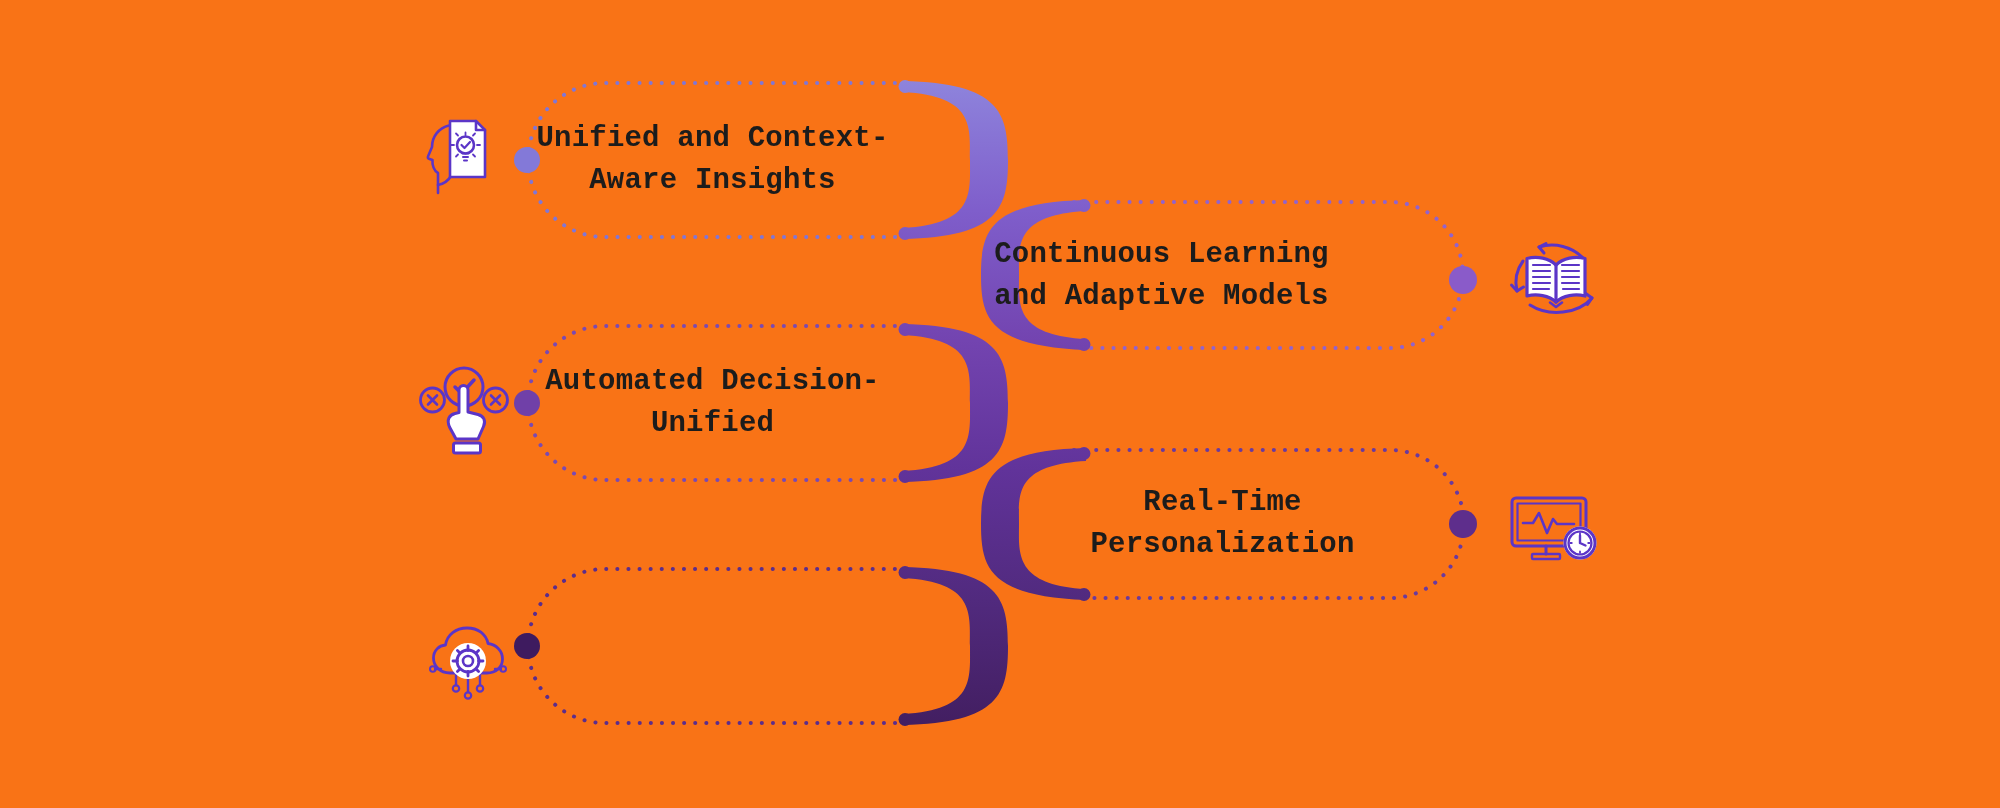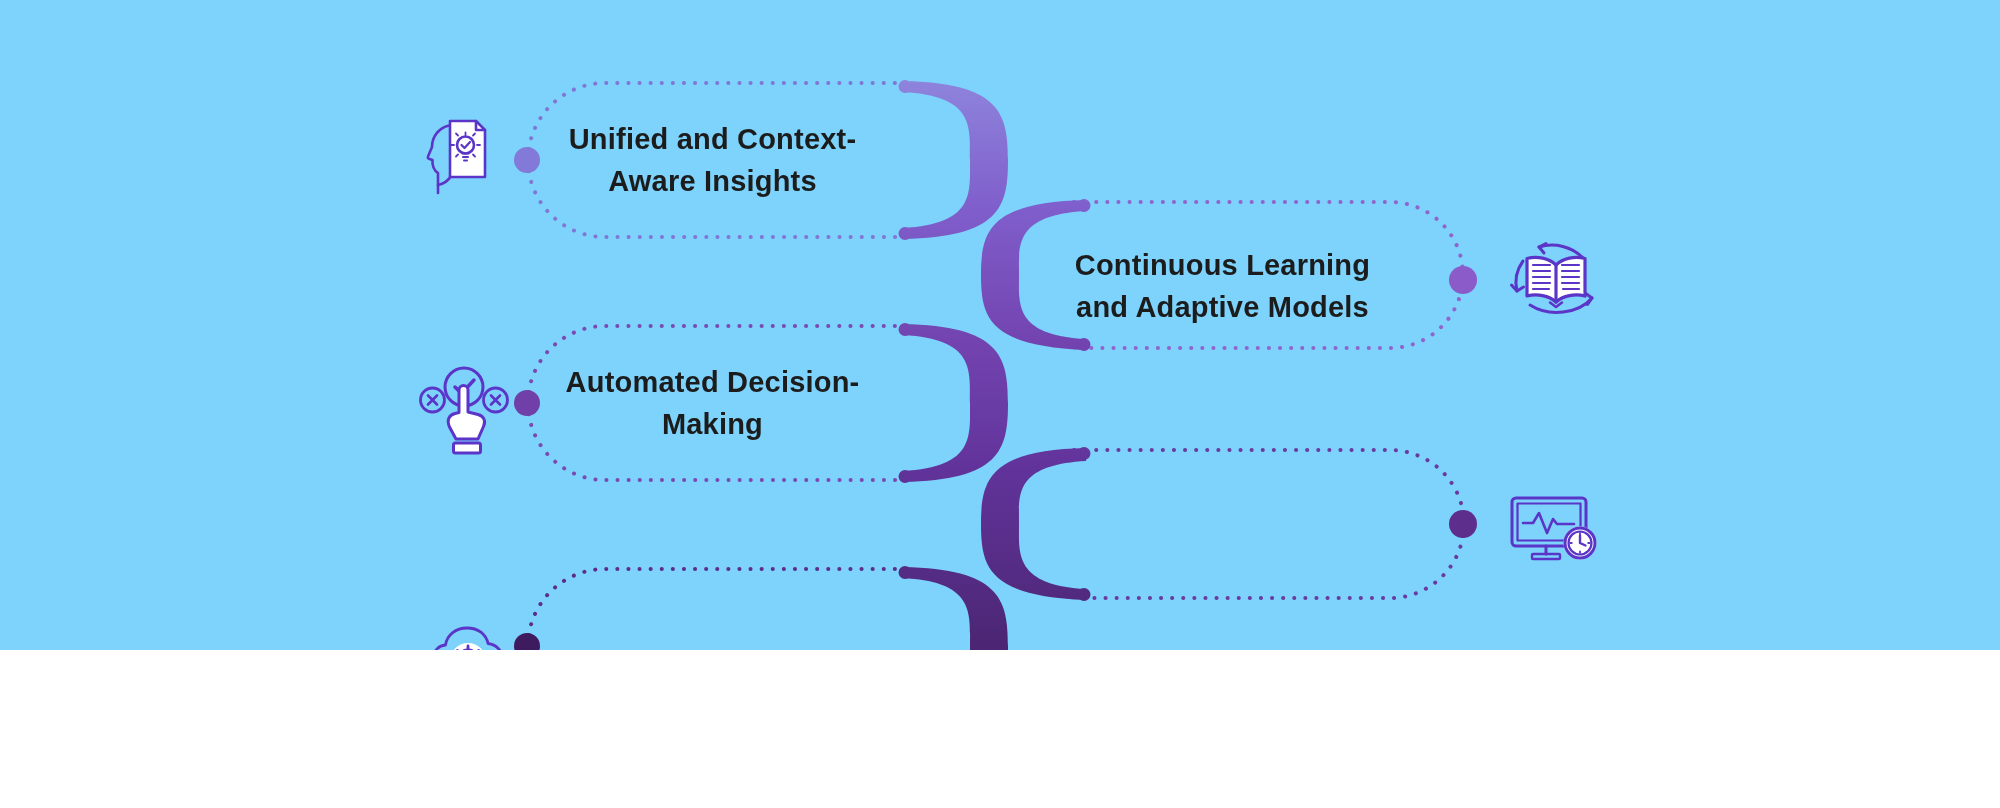--- a/index.html
+++ b/index.html
@@ -1,19 +1,19 @@
 <!DOCTYPE html>
 <html><head>
 <meta charset="utf-8">
 <style>
   html,body { margin:0; padding:0; background:#ffffff; }
   .canvas {
-    position:relative; width:2000px; height:650px;
-    background:#7dd3fc; overflow:hidden;
-    font-family:Liberation Sans, sans-serif;
+    position:relative; width:2000px; height:808px;
+    background:#f97316; overflow:hidden;
+    font-family:Liberation Mono, monospace;
   }
   .spine-svg { position:absolute; left:0; top:0; }
   .capsule-label {
     position:absolute; width:375px; text-align:center;
     font-size:29px; line-height:42px; font-weight:700;
     color:#1c1c1c; white-space:pre-line; letter-spacing:0.2px;
   }
   .icon { position:absolute; }
   .icon * { vector-effect:none; }
 </style>
@@ -66,24 +66,26 @@
       <circle cx="527" cy="160" r="13" fill="#8379d8"></circle>
       <circle cx="1463" cy="280" r="14" fill="#8a5bc9"></circle>
       <circle cx="527" cy="403" r="13" fill="#7040a8"></circle>
       <circle cx="1463" cy="524" r="14" fill="#5e2e8c"></circle>
       <circle cx="527" cy="646" r="13" fill="#3e1b5f"></circle>
     </g>
   </svg>
 
   <div class="capsule-label" style="left:525px; top:118px;">Unified and Context-
 Aware Insights</div>
-  <div class="capsule-label" style="left:1035px; top:234px;margin-top:10px;">Continuous Learning
+  <div class="capsule-label" style="left:974px; top:234px;">Continuous Learning
 and Adaptive Models</div>
   <div class="capsule-label" style="left:525px; top:361px;">Automated Decision-
-Making</div>
+Unified</div>
+  <div class="capsule-label" style="left:1035px; top:482px;">Real-Time
+Personalization</div>
 
   <svg class="icon" style="left:426px; top:119px;" width="62" height="76" viewBox="0 0 62 76" fill="none" stroke="#5b35c7" stroke-width="2.6" stroke-linecap="round" stroke-linejoin="round">
     <path d="M 12 74 L 12 54 C 8 52 6 46 6.5 41 L 3.5 40 C 1.8 39.4 1.5 38.6 2.2 37 L 6 28 C 6 17 13 9 23 6.5 C 31 4 39 5 44 10"></path>
     <path d="M 12 66 Q 21 64 25 57"></path>
     <path d="M 24 2 H 50 L 59 11 V 58 H 24 Z" fill="#ffffff"></path>
     <path d="M 50 2 V 11 H 59"></path>
     <circle cx="39.5" cy="26" r="8.5"></circle>
     <path d="M 35.5 26 L 38.5 29 L 44 23" stroke-width="2.2"></path>
     <path d="M 36.5 34.5 H 42.5 M 37 38 H 42 M 38 41.5 H 41" stroke-width="2"></path>
     <path d="M 39.5 13.5 V 16 M 47 16.5 L 49 14.5 M 51 26 H 54 M 47 35.5 L 49 37.5 M 32 16.5 L 30 14.5 M 28 26 H 25 M 32 35.5 L 30 37.5" stroke-width="1.8"></path>

